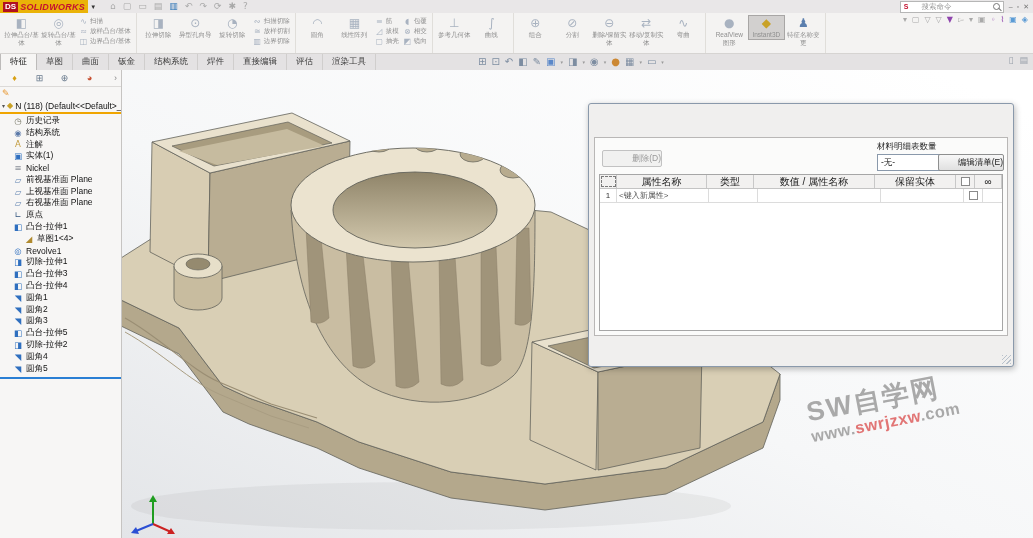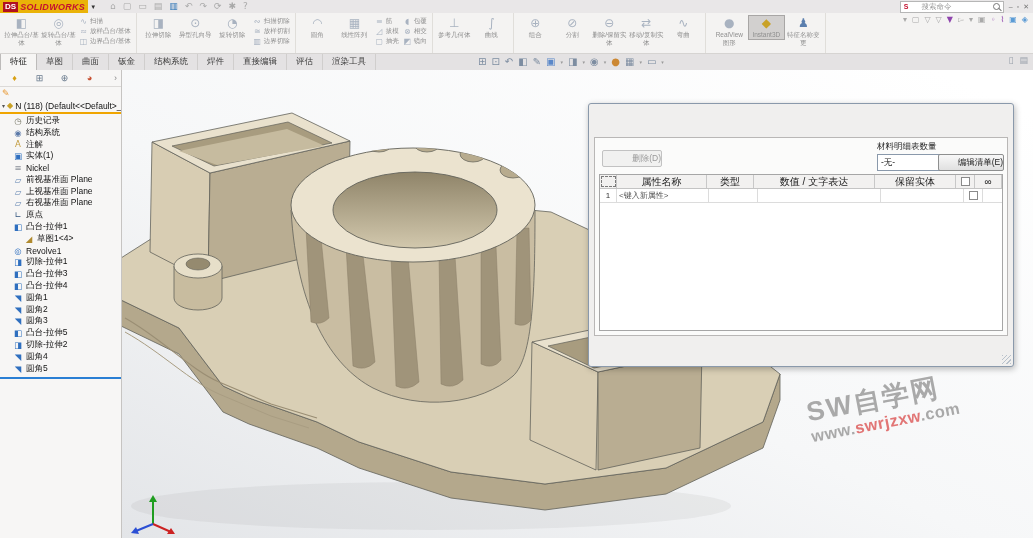--- a/index.html
+++ b/index.html
@@ -579,21 +579,21 @@
     <div class="bom-select">
       <span>-无-</span>
       <span class="bom-caret">▼</span>
     </div>
     <div class="dbtn editlist-btn">编辑清单(E)</div>
     <div class="dtable">
       <div class="thead">
         <div class="th corner c0"></div>
         <div class="th c1">属性名称</div>
         <div class="th c2">类型</div>
-        <div class="th c3">数值 / 文字表达</div>
+        <div class="th c3">数值 / 属性名称</div>
         <div class="th c4">保留实体</div>
         <div class="th c5">
             <span class="chk"></span>
           </div>
         <div class="th c6">∞</div>
       </div>
       <div class="trow">
         <div class="td c0">1</div>
         <div class="td c1" style="color:#555">&lt;键入新属性&gt;</div>
         <div class="td c2"></div>

